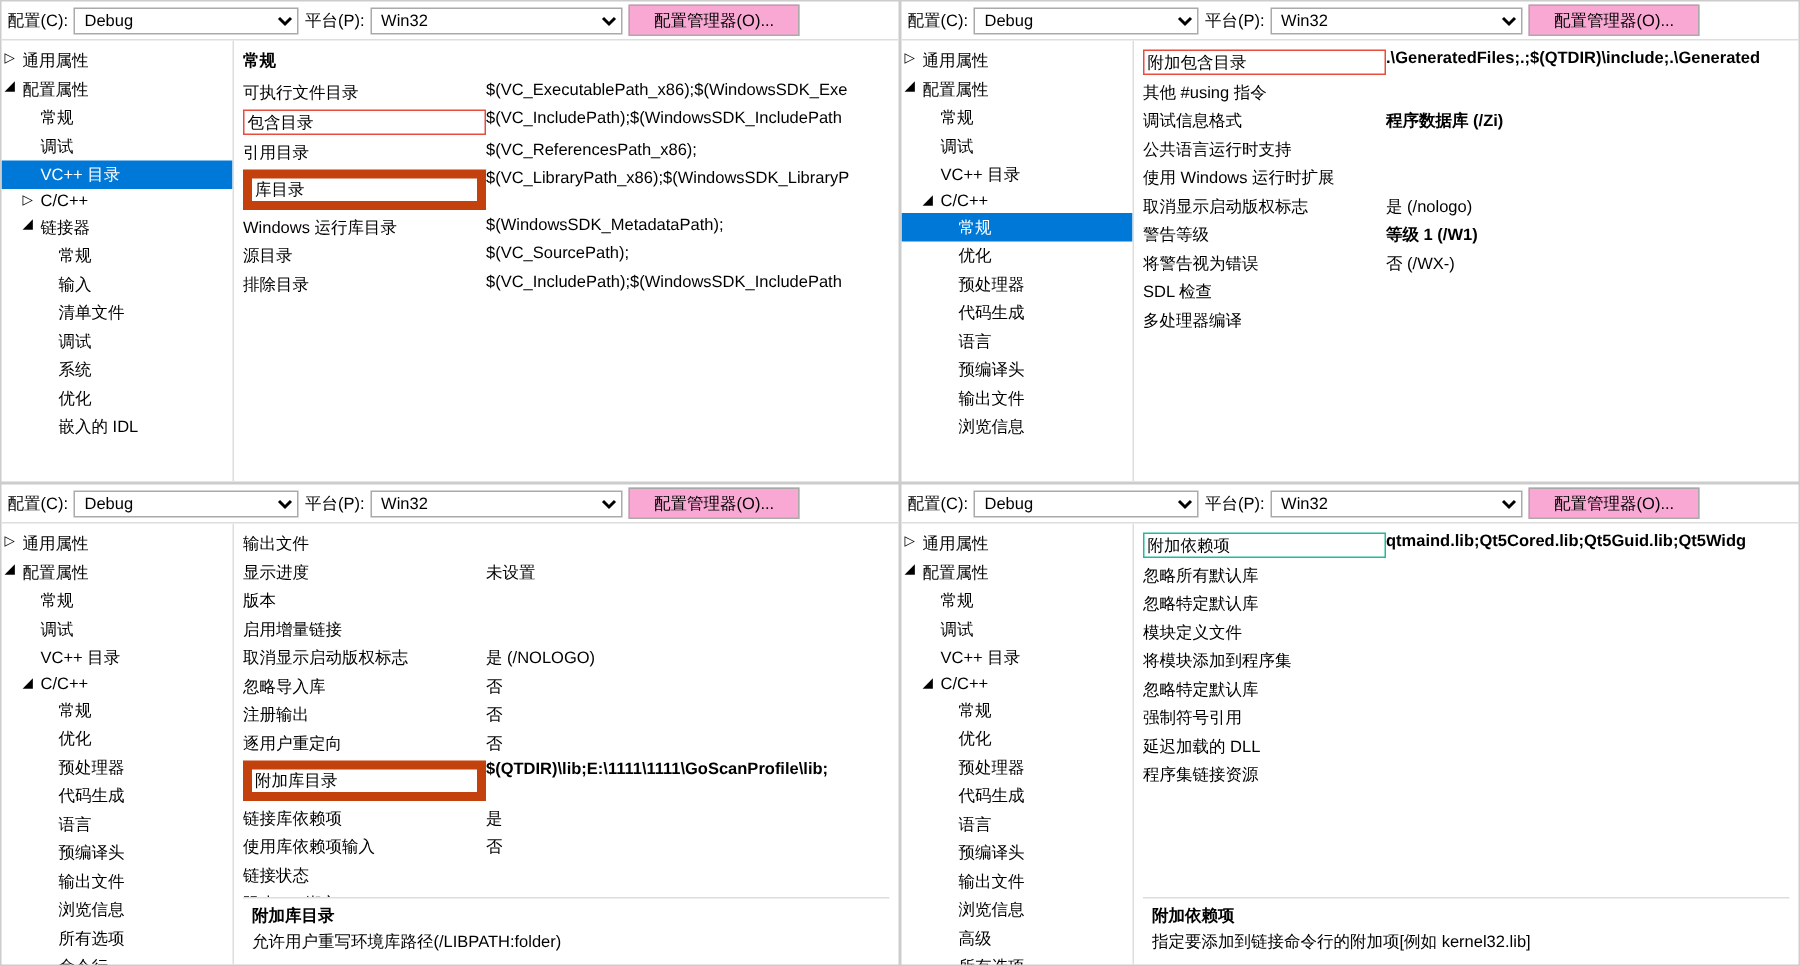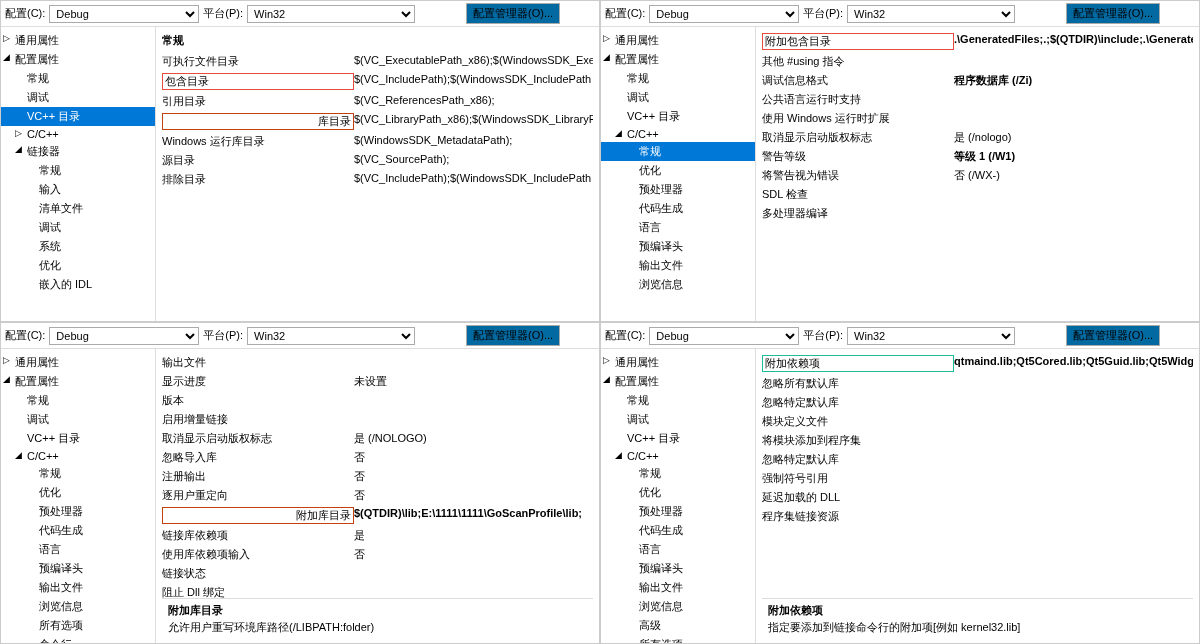--- a/index.html
+++ b/index.html
@@ -3,37 +3,37 @@
   <meta charset="utf-8">
   <style>
     * { margin: 0; padding: 0; box-sizing: border-box; font-family: "Microsoft YaHei", "SimSun", sans-serif; font-size: 11px; }
     body { background: #fff; width: 1200px; height: 644px; display: grid; grid-template-columns: 1fr 1fr; grid-template-rows: 1fr 1fr; }
     .pane { border: 1px solid #ccc; display: flex; flex-direction: column; overflow: hidden; }
     .topbar { display: flex; align-items: center; padding: 2px 4px; border-bottom: 1px solid #ddd; gap: 4px; }
     .topbar label { white-space: nowrap; }
     .topbar select { border: 1px solid #aaa; padding: 1px 2px; font-size: 11px; background: #fff; }
     .topbar select.config { width: 150px; }
     .topbar select.platform { width: 168px; }
-    .topbar button { border: 1px solid #aaa; background: #0369a1; padding: 2px 6px; font-size: 11px; white-space: nowrap; margin-left: 47px; }
+    .topbar button { border: 1px solid #aaa; background: #f9a8d4; padding: 2px 16px; font-size: 11px; white-space: nowrap; }
     .body { display: flex; flex: 1; overflow: hidden; }
     .tree { width: 155px; border-right: 1px solid #ddd; padding: 4px 0; overflow: hidden; }
     .tree-item { padding: 2px 4px 2px 18px; white-space: nowrap; cursor: pointer; position: relative; }
     .tree-item.level1 { padding-left: 14px; }
     .tree-item.level2 { padding-left: 26px; }
     .tree-item.level3 { padding-left: 38px; }
     .tree-item.selected { background: #0078d7; color: #fff; }
     .tree-item .tri { position: absolute; left: 2px; font-size: 9px; }
     .tree-item.level1 .tri { left: 2px; }
     .tree-item.level2 .tri { left: 14px; }
     .props { flex: 1; padding: 4px 6px; overflow: hidden; }
     .prop-header { font-weight: bold; padding: 2px 0 4px 0; }
     .prop-row { display: flex; padding: 2px 0; }
-    .prop-label { width: 192px; white-space: nowrap; }
+    .prop-label { width: 162px; white-space: nowrap; }
     .prop-label.highlight-red { border: 1px solid #e74c3c; padding: 0 2px; }
-    .prop-label.highlight-blue { border: 1px solid #c2410c; padding: 0 2px; text-align: right; }
+    .prop-label.highlight-blue { border: 6px solid #c2410c; padding: 0 2px; }
     .prop-label.highlight-cyan { border: 1px solid #1abc9c; padding: 0 2px; }
     .prop-value { flex: 1; white-space: nowrap; overflow: hidden; }
     .prop-value.bold { font-weight: bold; }
     .footer-prop { padding: 4px 6px; border-top: 1px solid #ddd; }
     .footer-prop .title { font-weight: bold; padding-bottom: 2px; }
   </style>
 </head>
 <body>
 
 <div class="pane">

